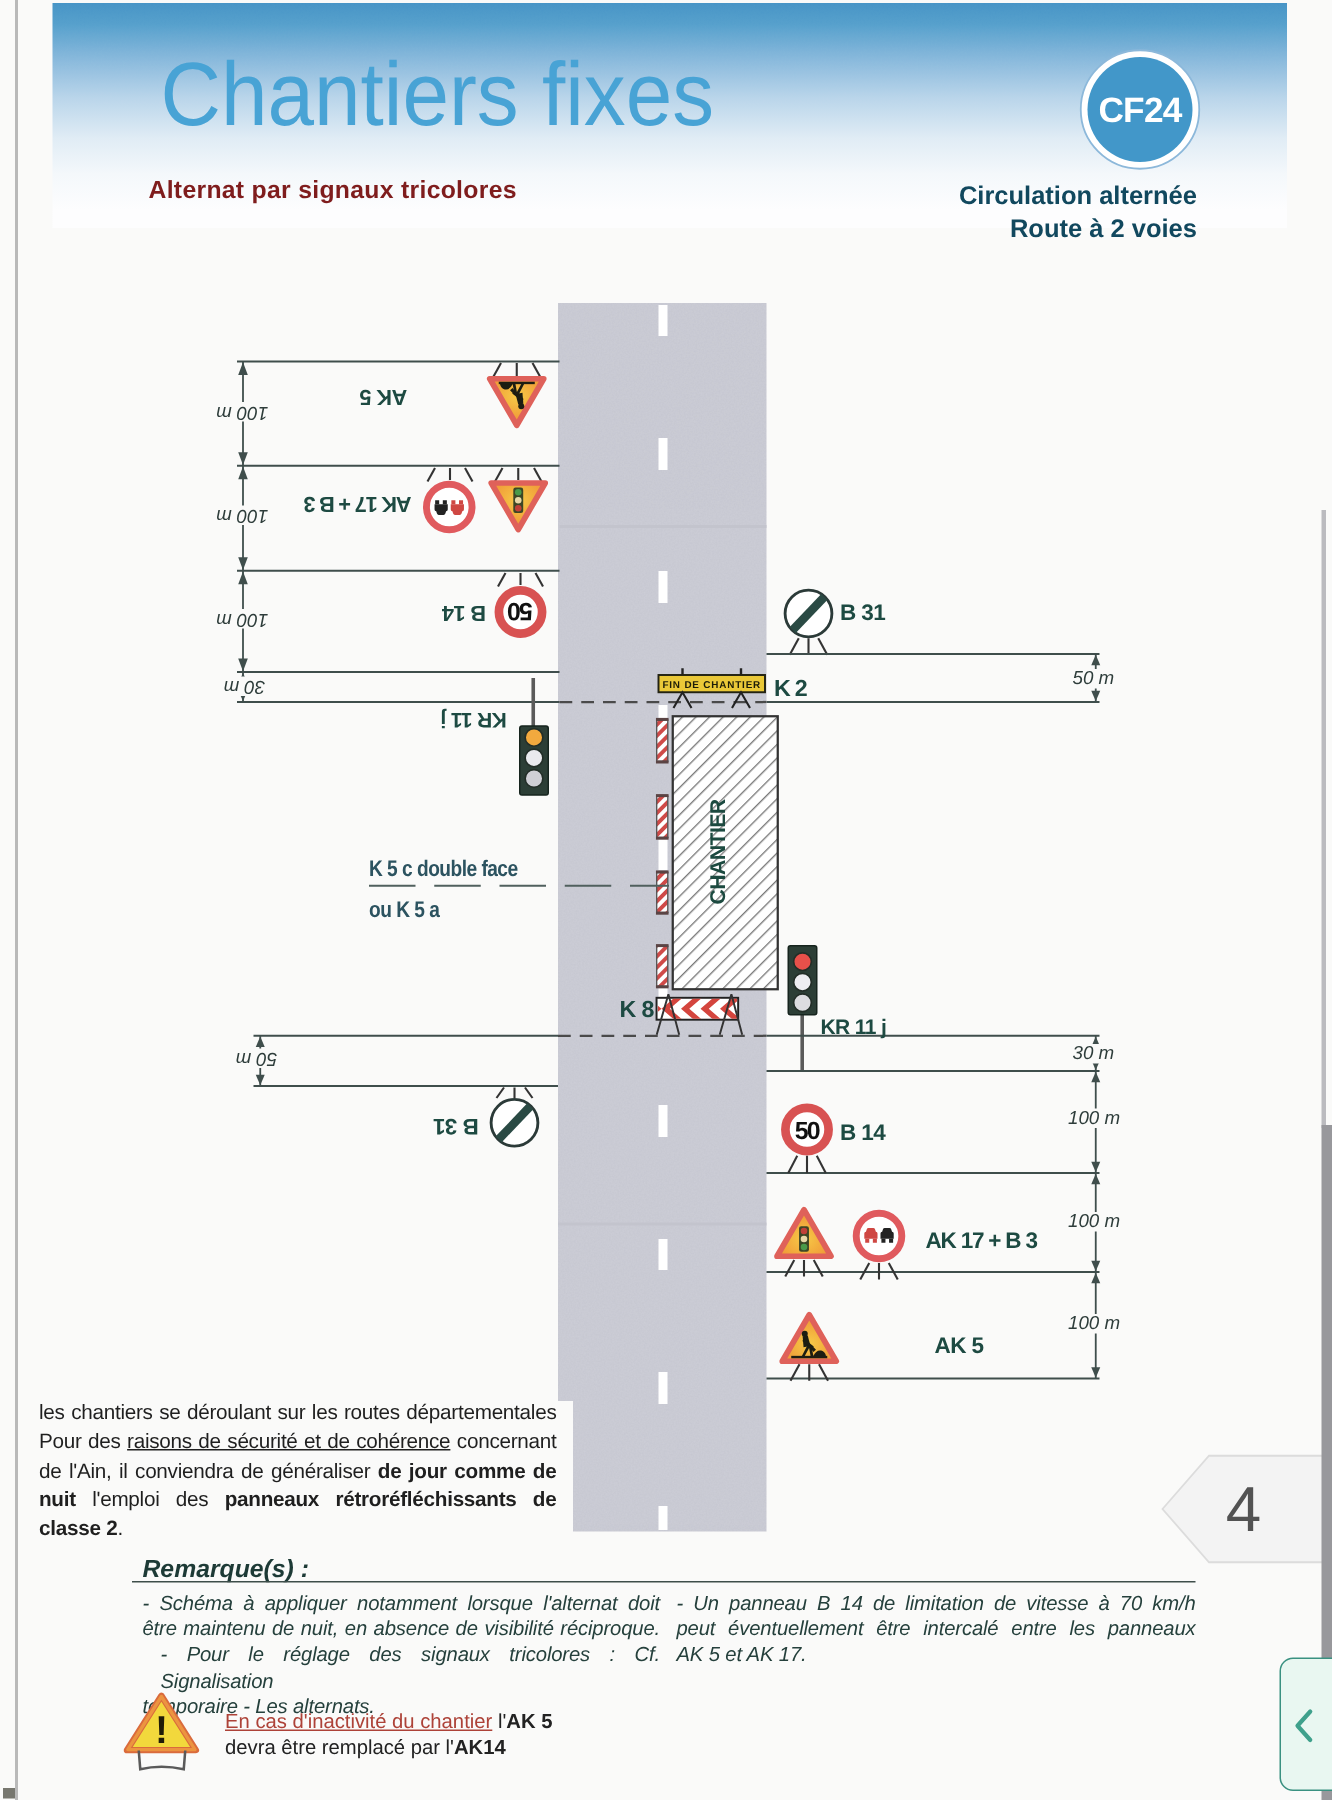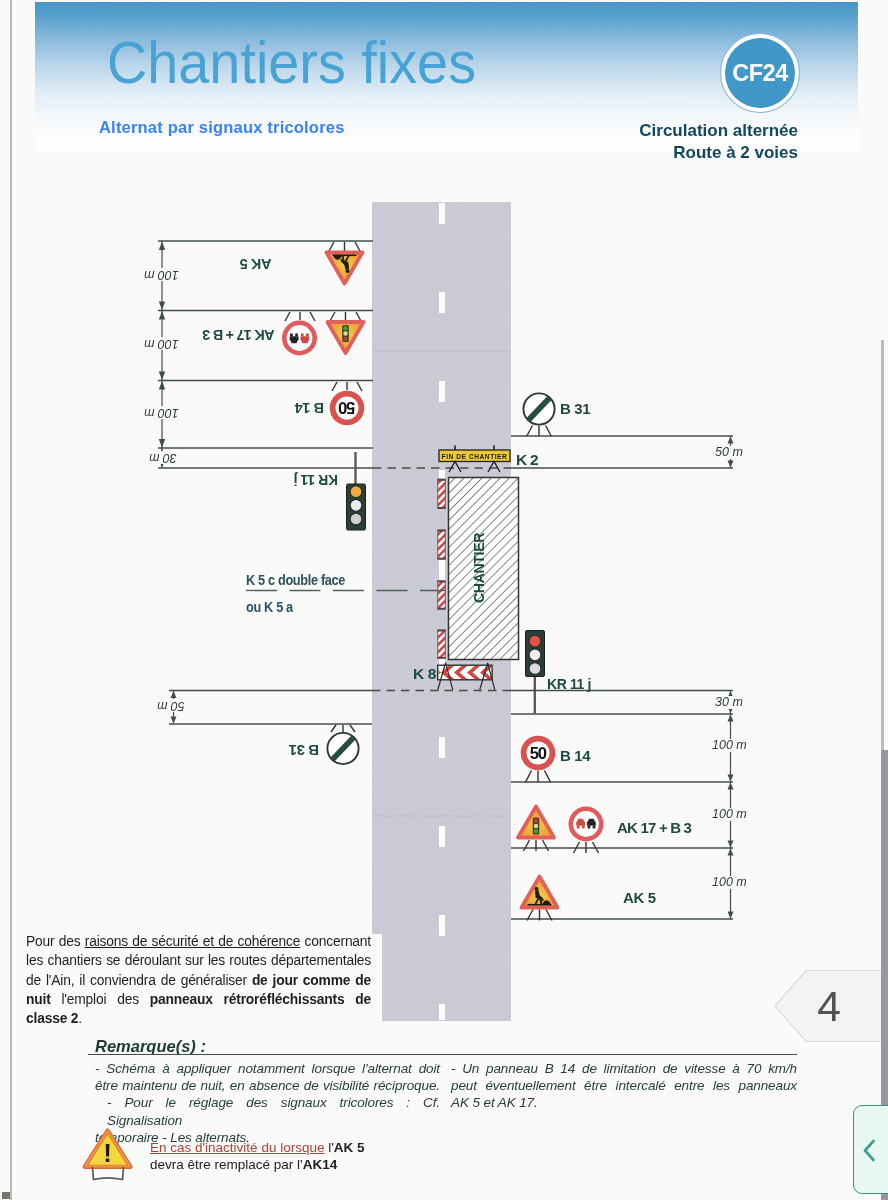--- a/index.html
+++ b/index.html
@@ -18,21 +18,21 @@
 
   <div id="hdr" class="abs" style="left:35px;top:2px;width:823px;height:150px;background:linear-gradient(180deg,#4694c6 0%,#549fcc 9%,#88b9dc 25%,#b9d5ea 42%,#e0ecf5 60%,#f4f8fb 76%,#fdfdfe 92%);"></div>
   <svg class="abs" style="left:35px;top:2px;" width="823" height="150">
       <filter id="nz2">
         <feTurbulence type="fractalNoise" baseFrequency="0.8" numOctaves="2"></feTurbulence>
         <feColorMatrix type="matrix" values="0 0 0 0 1 0 0 0 0 1 0 0 0 0 1 0 0 0 0.5 0"></feColorMatrix>
       </filter>
       <rect width="823" height="150" filter="url(#nz2)" opacity="0.05"></rect>
     </svg>
   <div class="abs" style="left:107px;top:33px;font-size:60px;line-height:60px;color:#48a3d5;transform:scaleX(0.93);transform-origin:0 0;">Chantiers fixes</div>
-  <div class="abs" style="left:99px;top:118px;font-size:16.5px;letter-spacing:0.2px;font-weight:bold;color:#3b82f6;">Alternat par signaux tricolores</div>
+  <div class="abs" style="left:99px;top:118px;font-size:16.5px;letter-spacing:0.2px;font-weight:bold;color:#7f1d1d;">Alternat par signaux tricolores</div>
   <div class="abs" style="left:598px;top:120px;width:200px;text-align:right;font-size:17px;font-weight:bold;color:#11485e;line-height:21.5px;">Circulation alternée<br>Route à 2 voies</div>
 
   <svg class="abs" style="left:718px;top:31px;" width="84" height="84" viewBox="0 0 84 84">
     <circle cx="42" cy="42" r="39.5" fill="#ffffff" stroke="#8cb8da" stroke-width="1.2"></circle>
     <circle cx="42" cy="42" r="35" fill="#4297c9"></circle>
     <text x="42" y="50" font-family="Liberation Sans,sans-serif" font-size="23.5" font-weight="bold" fill="#ffffff" text-anchor="middle" letter-spacing="-0.5">CF24</text>
   </svg>
 
   <div class="abs" style="left:372px;top:202px;width:139px;height:819px;background:#cdced7;"></div>
   <svg class="abs" style="left:372px;top:202px;" width="139" height="819">
@@ -312,22 +312,22 @@
   <div class="lbl" style="left:246px;top:598px;font-size:15px;color:#2c5360;transform:scaleX(0.85);transform-origin:0 0;">ou K 5 a</div>
   <div class="lbl" style="left:413px;top:665px;font-size:15.5px;text-align:center;">K 8</div>
   <div class="lbl" style="left:547px;top:676px;font-size:14px;">KR 11 j</div>
   <div class="lbl r180" style="left:289px;top:742px;font-size:15px;">B 31</div>
   <div class="lbl" style="left:560px;top:747px;font-size:15px;">B 14</div>
   <div class="lbl" style="left:617px;top:819px;font-size:15px;letter-spacing:-0.8px;">AK 17 + B 3</div>
   <div class="lbl" style="left:623px;top:889px;font-size:15px;">AK 5</div>
 
   <div class="abs" style="left:20px;top:934px;width:362px;height:88px;background:#fafaf9;"></div>
   <div class="abs" style="left:26px;top:932px;width:345px;font-size:13.8px;letter-spacing:-0.18px;line-height:19.3px;color:#1f1f1f;">
+    <div style="text-align:justify;text-align-last:justify;">les chantiers se déroulant sur les routes départementales</div>
     <div style="text-align:justify;text-align-last:justify;">Pour des <u>raisons de sécurité et de cohérence</u> concernant</div>
-    <div style="text-align:justify;text-align-last:justify;">les chantiers se déroulant sur les routes départementales</div>
     <div style="text-align:justify;text-align-last:justify;">de l'Ain, il conviendra de généraliser <b>de jour comme de</b></div>
     <div style="text-align:justify;text-align-last:justify;"><b>nuit</b> l'emploi des <b>panneaux rétroréfléchissants de</b></div>
     <div><b>classe 2</b>.</div>
   </div>
 
   <svg class="abs" style="left:770px;top:966px;" width="118" height="80" viewBox="0 0 118 80">
     <polygon points="5,40 36,4.5 113,4.5 113,75.5 36,75.5" fill="#f3f3f3" stroke="#dcdcdc" stroke-width="1.2"></polygon>
     <text x="59" y="54.5" font-family="Liberation Sans,sans-serif" font-size="42.5" fill="#525252" text-anchor="middle">4</text>
   </svg>
 
@@ -347,21 +347,21 @@
     <div style="text-align:justify;text-align-last:justify;">peut éventuellement être intercalé entre les panneaux</div>
     <div>AK 5 et AK 17.</div>
   </div>
 
   <svg class="abs" style="left:82px;top:1126px;" width="60" height="62" viewBox="0 0 60 62">
     <path d="M25.6,4.5 L48.6,40.8 L2.6,40.8 Z" fill="#f2d83c" stroke="#da6b3c" stroke-width="4.2" stroke-linejoin="round"></path>
     <path d="M25.6,5 L48,40.4 L3.2,40.4 Z" fill="none" stroke="#ec9440" stroke-width="2.2" stroke-linejoin="round"></path>
     <text x="25.6" y="36" font-family="Liberation Sans,sans-serif" font-size="26" font-weight="bold" fill="#201c08" text-anchor="middle">!</text>
     <path d="M10.5,41 L11.5,53.5 Q25.5,50.2 40.5,53.5 L41.5,41" fill="none" stroke="#5a5a5a" stroke-width="1.7"></path>
   </svg>
-  <div class="abs" style="left:150px;top:1140px;font-size:13.5px;color:#222;"><span style="color:#ad4238;text-decoration:underline;">En cas d'inactivité du lorsque</span> l'<b>AK 5</b></div>
+  <div class="abs" style="left:150px;top:1140px;font-size:13.5px;color:#222;"><span style="color:#ad4238;text-decoration:underline;">En cas d'inactivité du chantier</span> l'<b>AK 5</b></div>
   <div class="abs" style="left:150px;top:1157px;font-size:13.5px;color:#222;">devra être remplacé par l'<b>AK14</b></div>
 
   <div class="abs" style="left:853px;top:1105px;width:60px;height:89px;border:1.6px solid #3a9181;border-radius:9px;background:#e9f7f1;box-sizing:border-box;"></div>
   <svg class="abs" style="left:855px;top:1130px;" width="30" height="40" viewBox="0 0 30 40">
     <polyline points="18.5,11 10,20.5 18.5,30" fill="none" stroke="#3fa18c" stroke-width="2.8" stroke-linecap="round" stroke-linejoin="round"></polyline>
   </svg>
 
 </div>
 
 </body></html>

